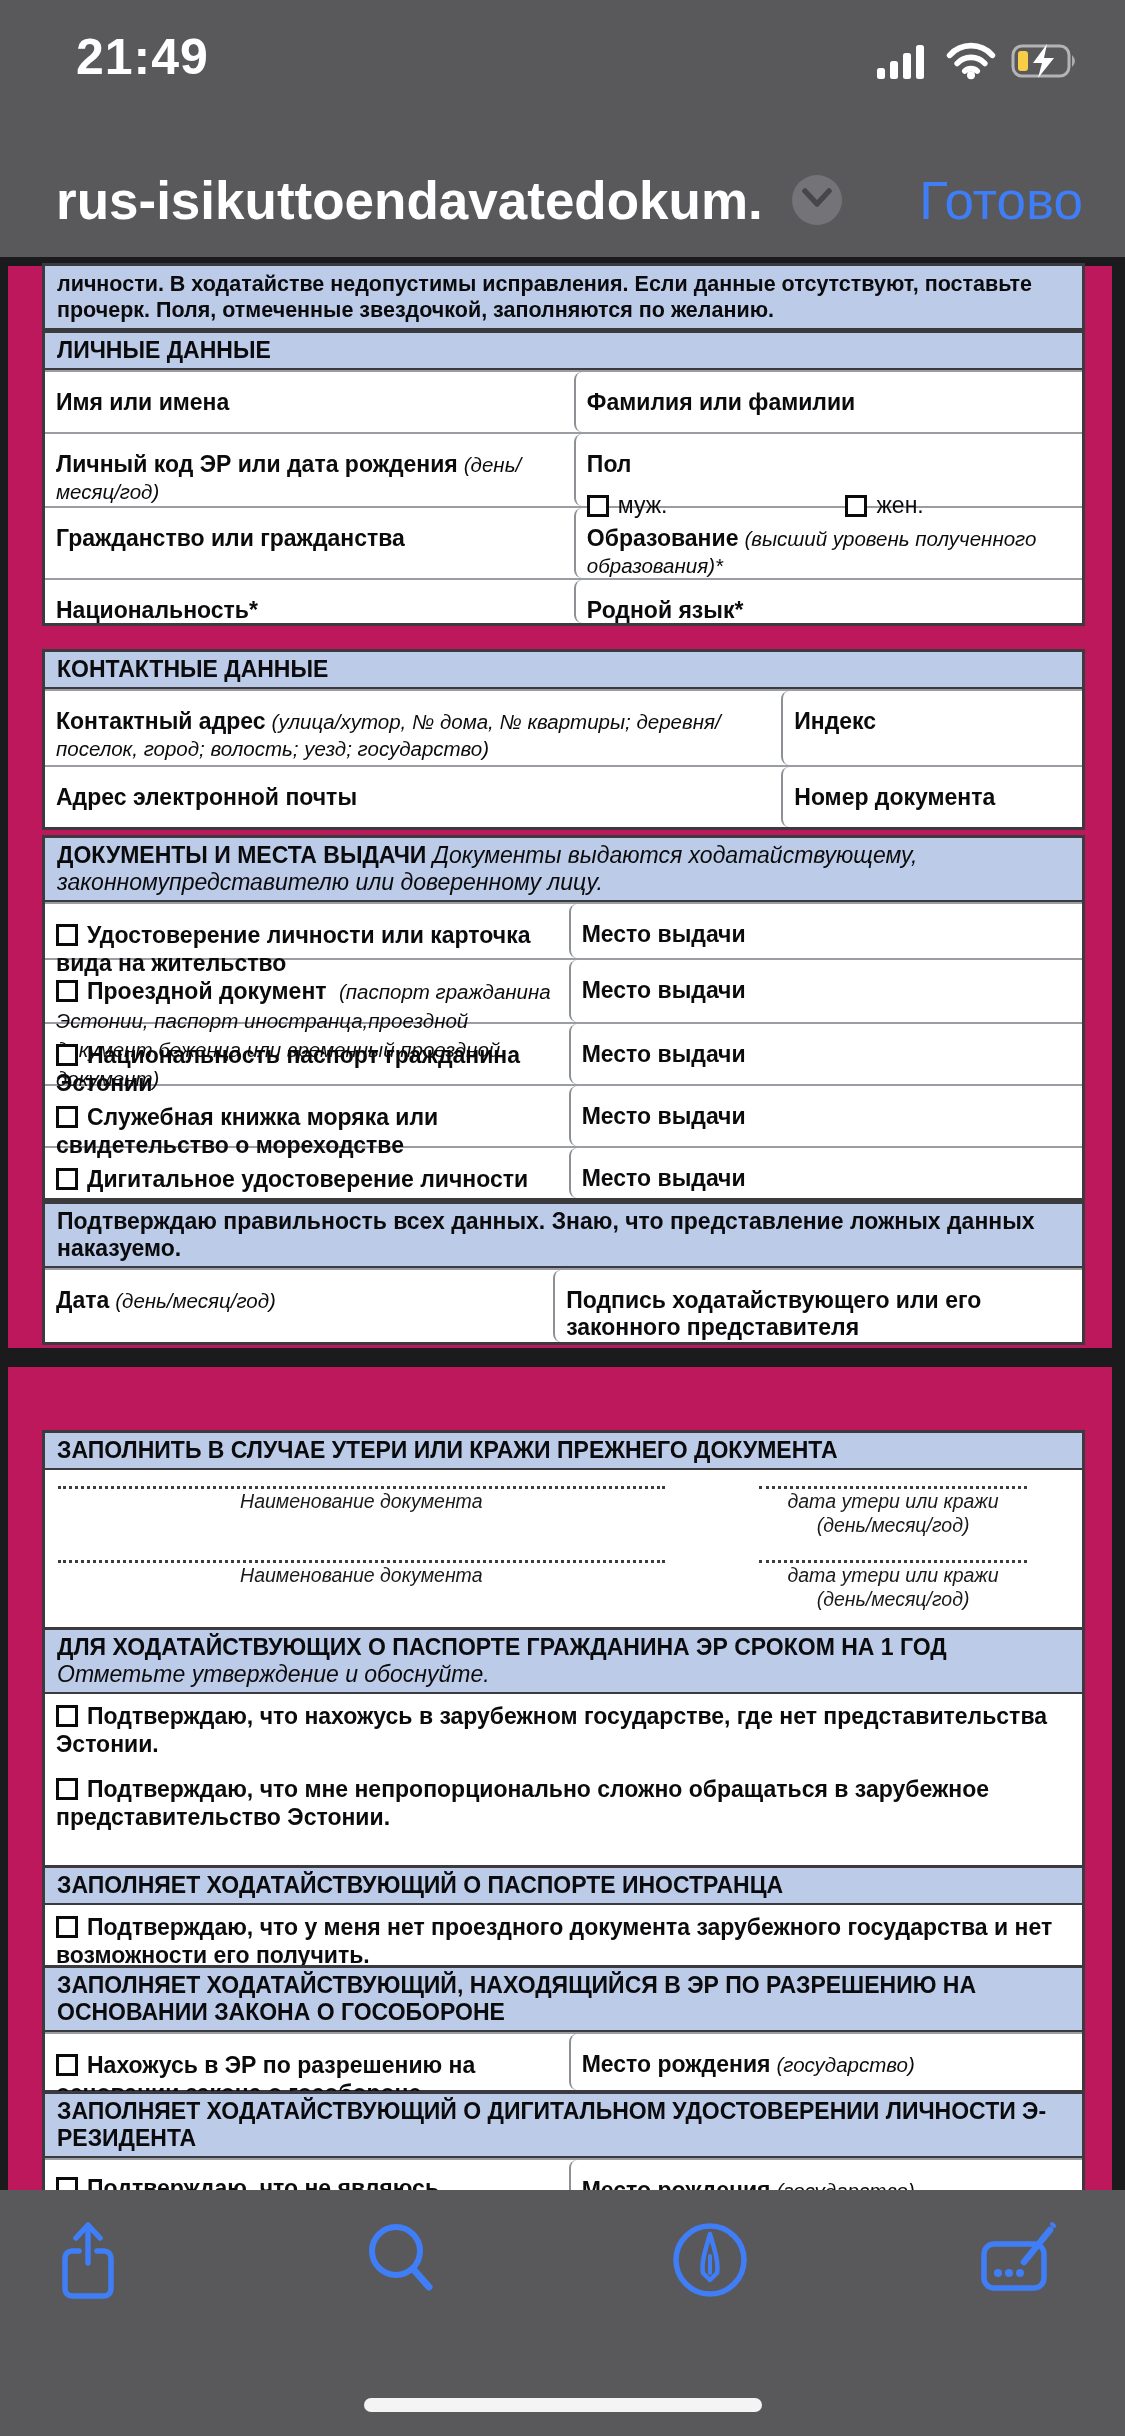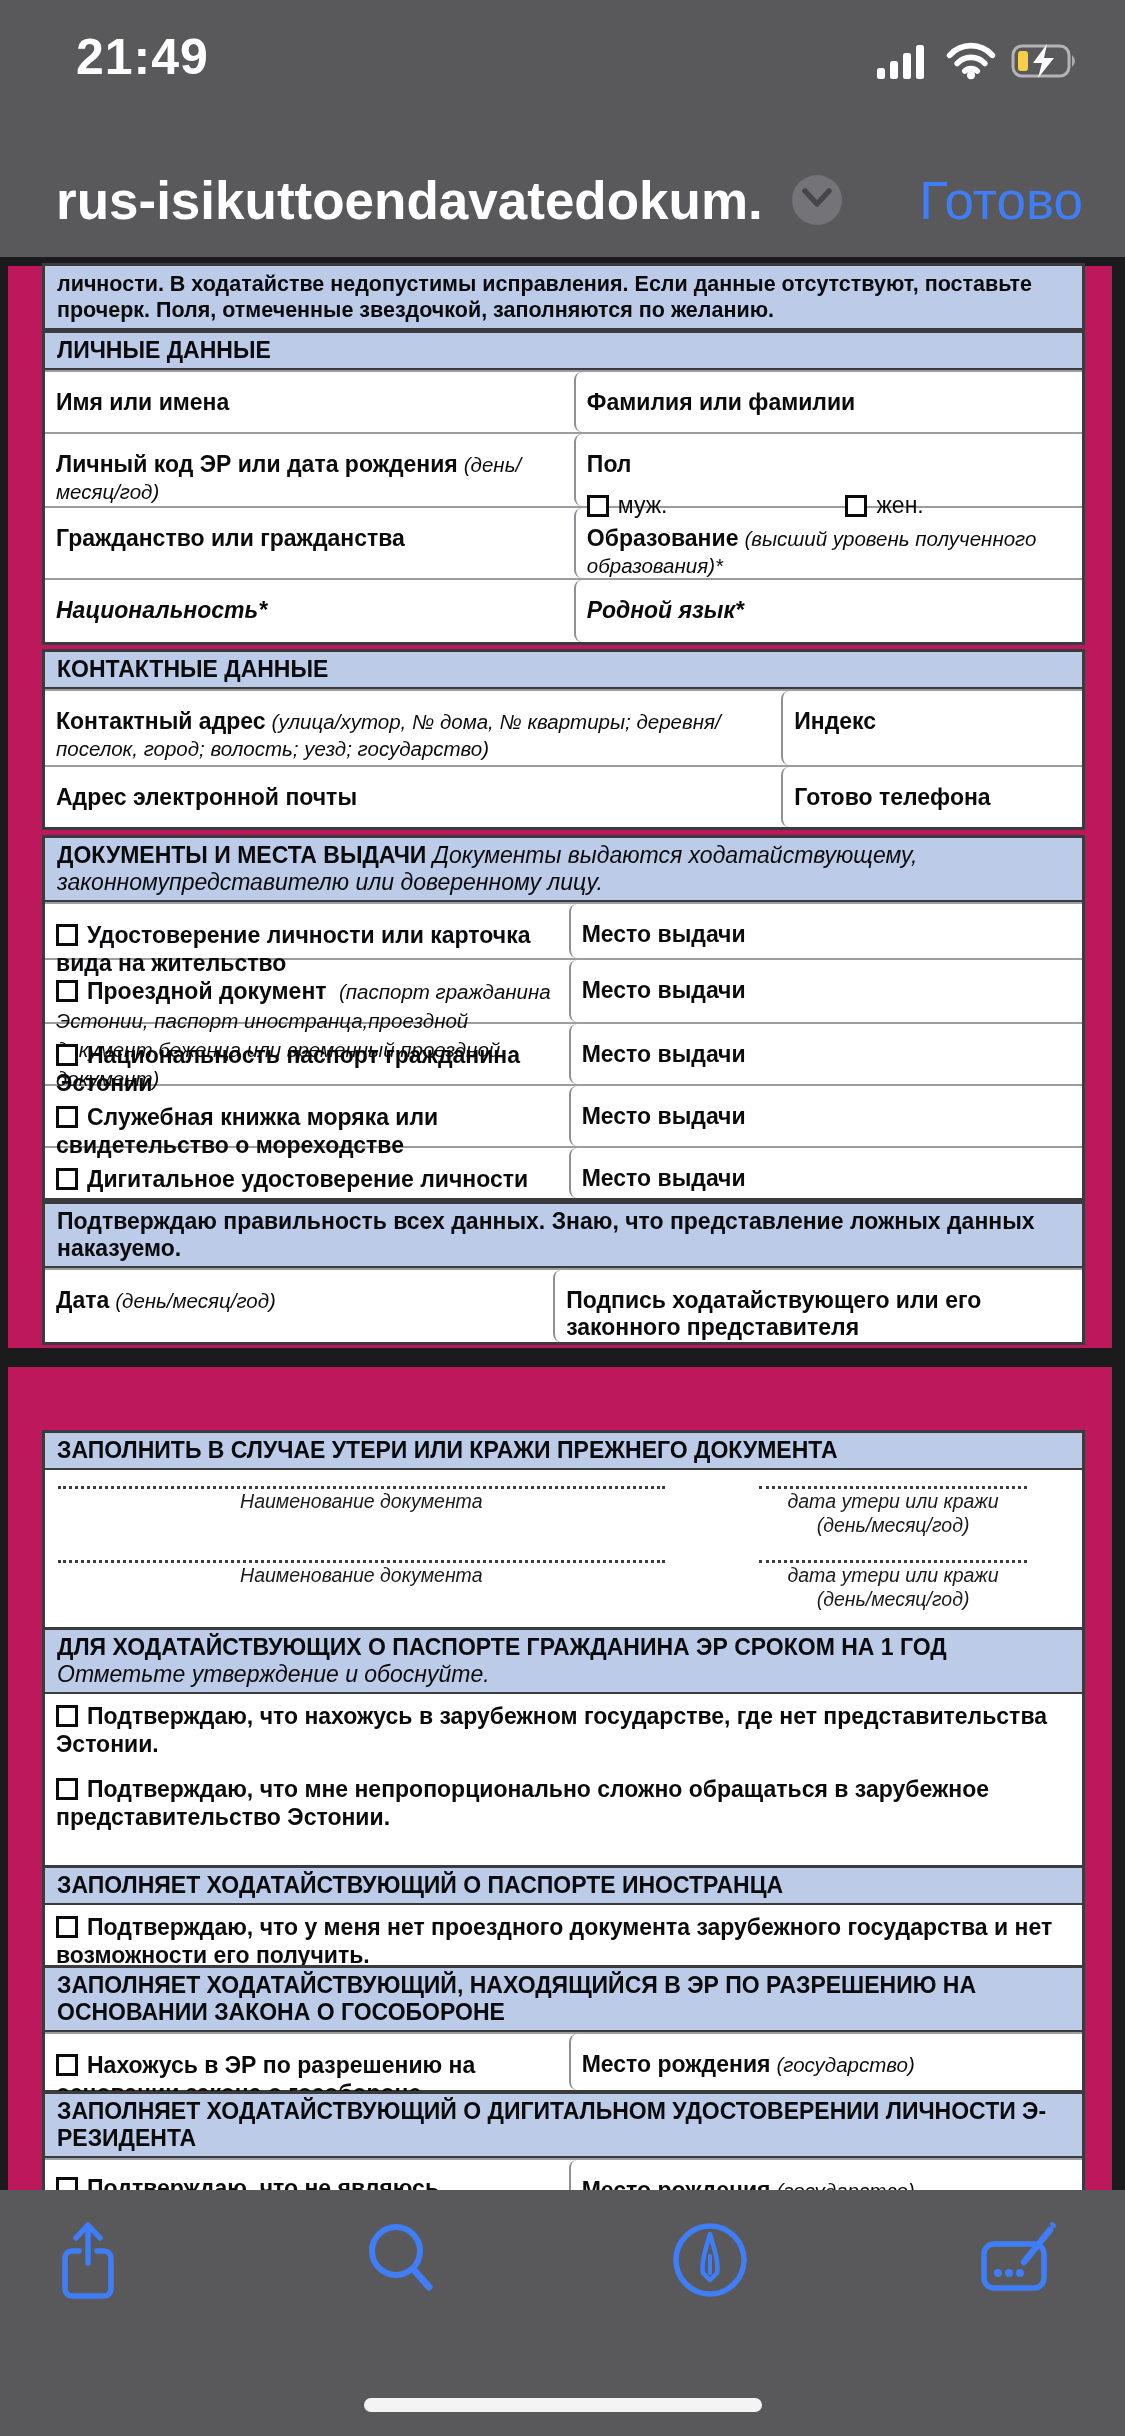--- a/index.html
+++ b/index.html
@@ -141,37 +141,37 @@
                 </span>
             </div>
           </div>
         </div>
         <div class="row" style="height:72px;">
           <div class="cell" style="width:51%;"><span class="b">Гражданство или гражданства</span></div>
           <div class="cell vdiv" style="width:49%;">
             <span class="b">Образование</span><span class="i">(высший уровень полученного образования)*</span>
           </div>
         </div>
-        <div class="row" style="height:64px;font-style:italic;">
+        <div class="row" style="height:45px;">
           <div class="cell" style="width:51%;"><span class="b">Национальность*</span></div>
           <div class="cell vdiv" style="width:49%;"><span class="b">Родной язык*</span></div>
         </div>
       </div>
 
       <div class="box" style="top:383px;">
         <div class="bluebar">КОНТАКТНЫЕ ДАННЫЕ</div>
         <div class="row" style="height:76px;">
           <div class="cell" style="width:71%;">
             <span class="b">Контактный адрес</span><span class="i">(улица/хутор, № дома, № квартиры; деревня/поселок, город; волость; уезд; государство)</span>
           </div>
           <div class="cell vdiv" style="width:29%;"><span class="b">Индекс</span></div>
         </div>
         <div class="row" style="height:62px;">
           <div class="cell" style="width:71%;"><span class="b">Адрес электронной почты</span></div>
-          <div class="cell vdiv" style="width:29%;"><span class="b">Готово телефона</span></div>
+          <div class="cell vdiv" style="width:29%;"><span class="b">Номер документа</span></div>
         </div>
       </div>
 
       <div class="box" style="top:569px;">
         <div class="bluebar">
           <span class="b">ДОКУМЕНТЫ И МЕСТА ВЫДАЧИ</span> <span class="bar-i">Документы выдаются ходатайствующему, законномупредставителю или доверенному лицу.</span>
         </div>
         <div class="row" style="height:56px;">
           <div class="cell cbl" style="width:50.5%;">
             <span class="cb"></span><span class="b">Удостоверение личности или карточка вида на жительство</span>

